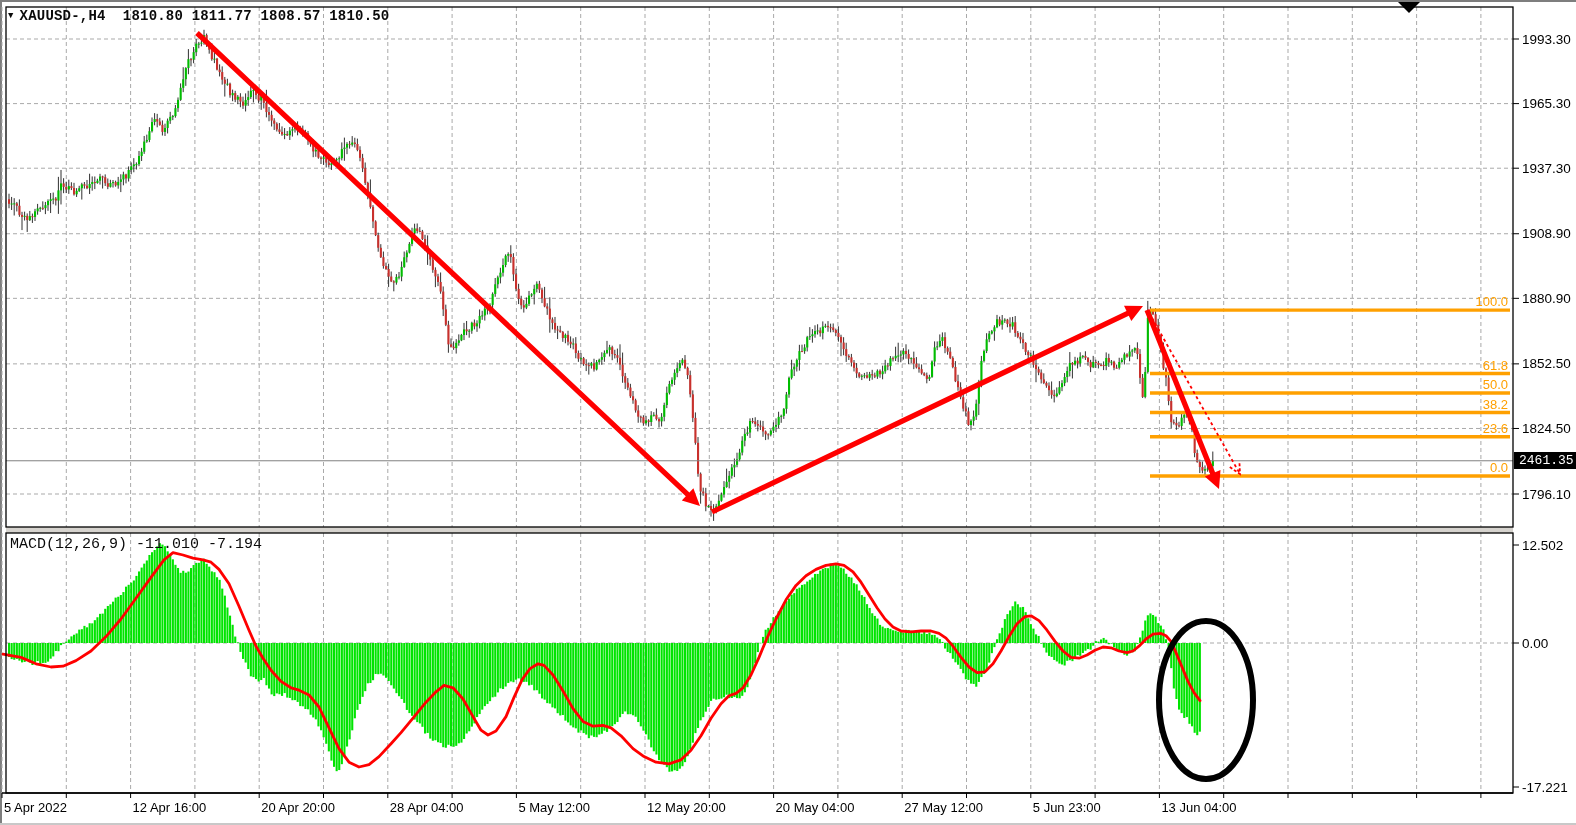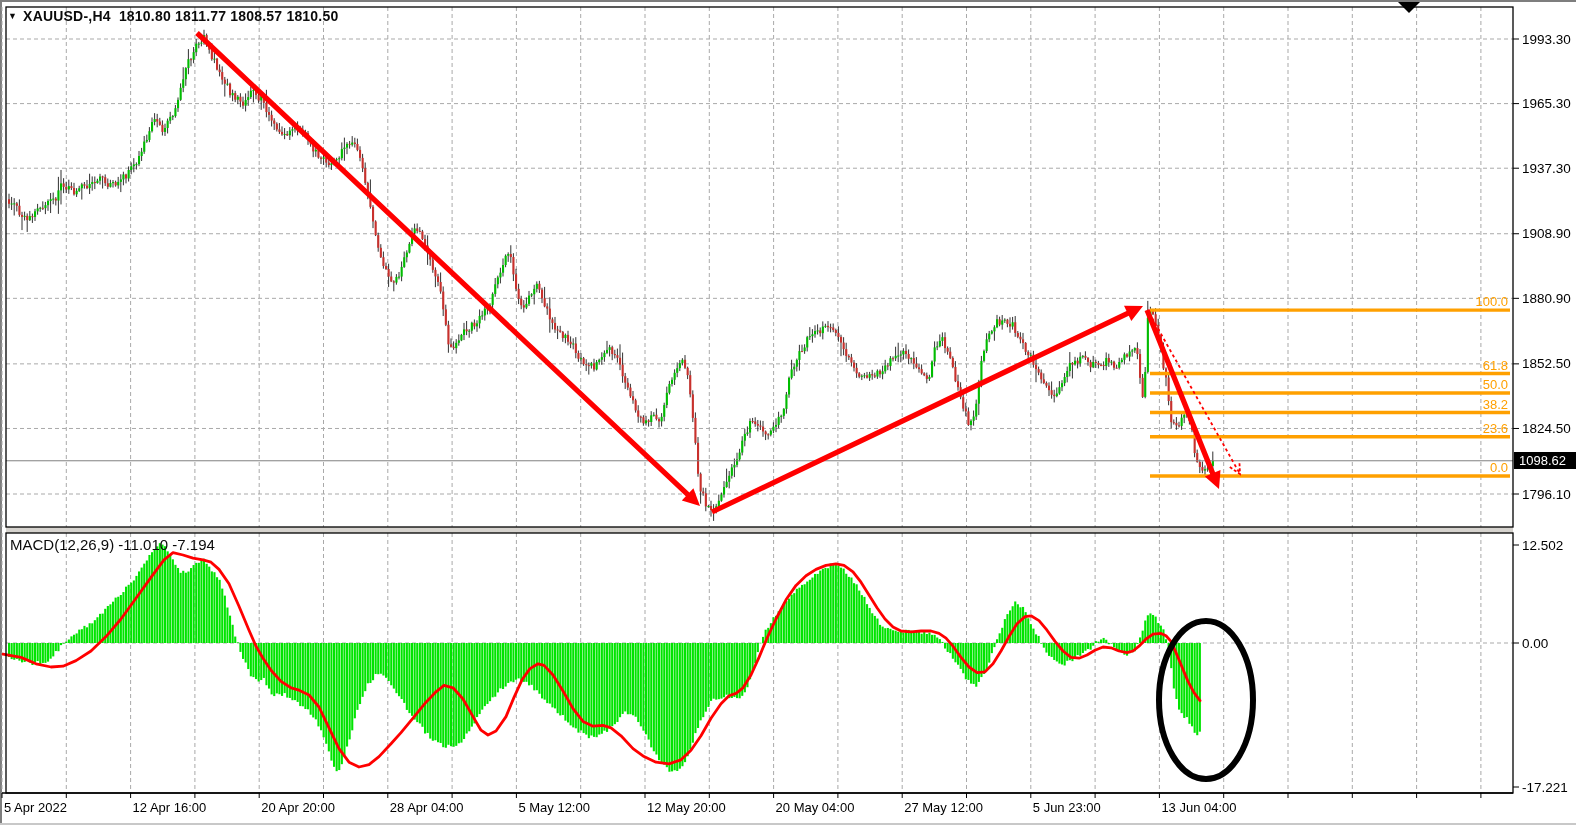--- a/index.html
+++ b/index.html
@@ -1,19 +1,19 @@
 <!DOCTYPE html>
 <html><head>
 <meta charset="utf-8">
 <style>
   html,body{margin:0;padding:0;background:#f0f0f0;}
   .screen{position:relative;width:1576px;height:825px;background:#ffffff;overflow:hidden;
           font-family:"Liberation Sans",sans-serif;}
   .screen svg{position:absolute;left:0;top:0;}
-  .overlay{position:absolute;white-space:pre;}
+  .overlay{position:absolute;white-space:pre;font-family:Liberation Mono, monospace;}
   .chart-title{left:8px;top:8px;font-size:14px;color:#0a0a0a;font-weight:bold;letter-spacing:.2px;}
   .chart-title .tri{font-size:9px;vertical-align:2px;margin-right:6px;}
   .macd-label{left:10px;top:536px;font-size:15px;color:#0a0a0a;}
   .price-badge{left:1514px;top:453px;width:62px;height:17px;background:#000;color:#fff;
                font-size:13px;line-height:17px;padding-left:5px;box-sizing:border-box;}
 </style>
 </head>
 <body>
 
 <div class="screen">
@@ -1572,14 +1572,14 @@
         <text x="1032.8" y="812" fill="#000" font-size="13px">5 Jun 23:00</text>
         <text x="1161.3999999999999" y="812" fill="#000" font-size="13px">13 Jun 04:00</text>
       </g>
     <polygon points="1398,2 1420,2 1409,13" fill="#000"></polygon>
   </svg>
 
   <div class="overlay chart-title"><span class="tri">▼</span><span>XAUUSD-,H4</span><span>&nbsp;&nbsp;</span><span>1810.80 1811.77 1808.57 1810.50</span></div>
 
   <div class="overlay macd-label">MACD(12,26,9) -11.010 -7.194</div>
 
-  <div class="overlay price-badge" style="top: 452.276px;">1098.62</div>
+  <div class="overlay price-badge" style="top: 452.276px;">2461.35</div>
 </div>
 
 </body></html>

